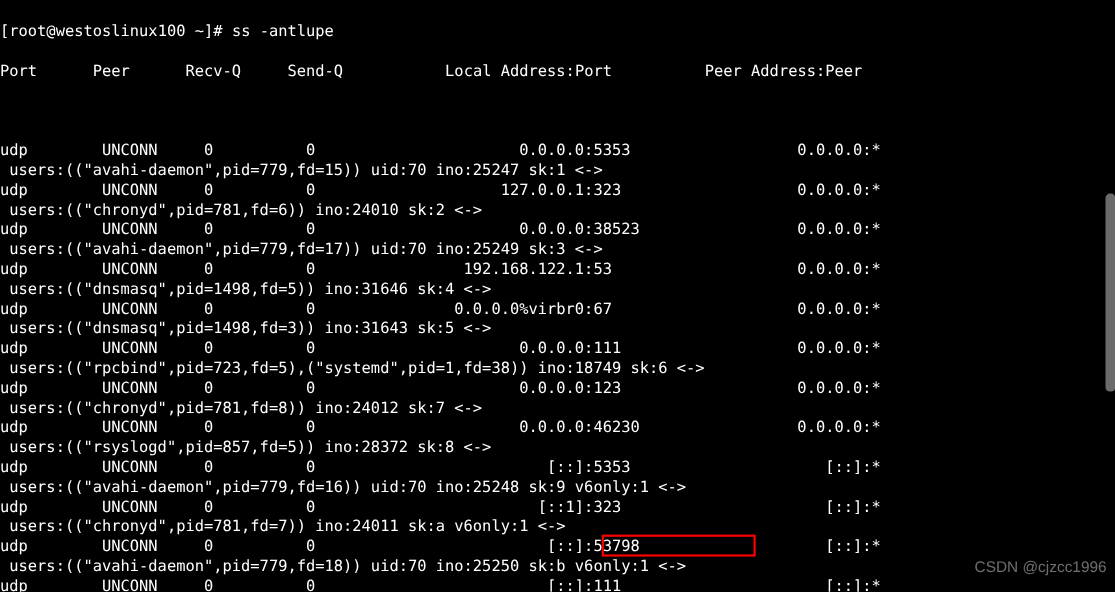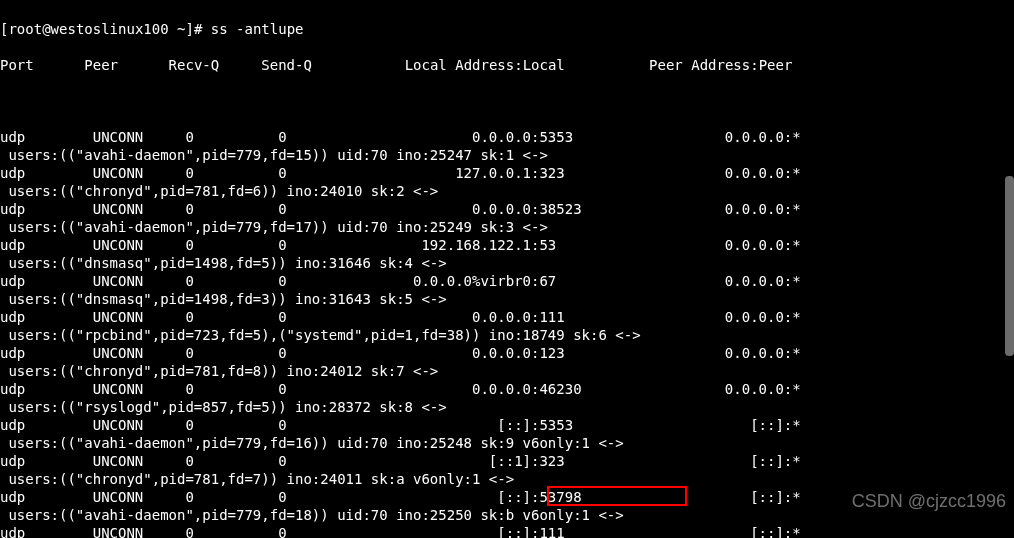--- a/index.html
+++ b/index.html
@@ -23,24 +23,24 @@
   .line { white-space: pre; }
   .highlight-box {
     position: absolute;
     border: 2px solid #ff0000;
     box-sizing: border-box;
     pointer-events: none;
   }
   .watermark {
     position: absolute;
     right: 8px;
-    bottom: 28px;
+    bottom: 14px;
     color: rgba(200,200,200,0.55);
     font-family: sans-serif;
-    font-size: 18px;
+    font-size: 14px;
     pointer-events: none;
   }
   .scrollbar-track {
     position: absolute;
     top: 0;
     right: 0;
     width: 9px;
     height: 538px;
     background: rgba(0,0,0,0);
   }
@@ -50,21 +50,21 @@
     width: 9px;
     border-radius: 4px;
     background: #6b6b6b;
   }
 </style>
 </head>
 <body>
 
 <div class="terminal">
 <div class="line"><span class="prompt-host">[</span><span>root</span><span>@</span><span>westoslinux100</span> <span>~</span><span>]</span><span>#</span> <span>ss -antlupe</span></div>
-<div class="line"><span>Port</span>      <span>Peer</span>      <span>Recv-Q</span>     <span>Send-Q</span>           <span>Local Address:Local</span>          <span>Peer Address:Peer</span></div>
+<div class="line"><span>Port</span>      <span>Peer</span>      <span>Recv-Q</span>     <span>Send-Q</span>           <span>Local Address:Port</span>          <span>Peer Address:Peer</span></div>
 <div class="line"> </div>
 <div id="rows-container"><div class="line">udp        UNCONN     0          0                      0.0.0.0:5353                  0.0.0.0:*</div><div class="line"> users:(("avahi-daemon",pid=779,fd=15)) uid:70 ino:25247 sk:1 &lt;-&gt;</div><div class="line">udp        UNCONN     0          0                    127.0.0.1:323                   0.0.0.0:*</div><div class="line"> users:(("chronyd",pid=781,fd=6)) ino:24010 sk:2 &lt;-&gt;</div><div class="line">udp        UNCONN     0          0                      0.0.0.0:38523                 0.0.0.0:*</div><div class="line"> users:(("avahi-daemon",pid=779,fd=17)) uid:70 ino:25249 sk:3 &lt;-&gt;</div><div class="line">udp        UNCONN     0          0                192.168.122.1:53                    0.0.0.0:*</div><div class="line"> users:(("dnsmasq",pid=1498,fd=5)) ino:31646 sk:4 &lt;-&gt;</div><div class="line">udp        UNCONN     0          0               0.0.0.0%virbr0:67                    0.0.0.0:*</div><div class="line"> users:(("dnsmasq",pid=1498,fd=3)) ino:31643 sk:5 &lt;-&gt;</div><div class="line">udp        UNCONN     0          0                      0.0.0.0:111                   0.0.0.0:*</div><div class="line"> users:(("rpcbind",pid=723,fd=5),("systemd",pid=1,fd=38)) ino:18749 sk:6 &lt;-&gt;</div><div class="line">udp        UNCONN     0          0                      0.0.0.0:123                   0.0.0.0:*</div><div class="line"> users:(("chronyd",pid=781,fd=8)) ino:24012 sk:7 &lt;-&gt;</div><div class="line">udp        UNCONN     0          0                      0.0.0.0:46230                 0.0.0.0:*</div><div class="line"> users:(("rsyslogd",pid=857,fd=5)) ino:28372 sk:8 &lt;-&gt;</div><div class="line">udp        UNCONN     0          0                         [::]:5353                     [::]:*</div><div class="line"> users:(("avahi-daemon",pid=779,fd=16)) uid:70 ino:25248 sk:9 v6only:1 &lt;-&gt;</div><div class="line">udp        UNCONN     0          0                        [::1]:323                      [::]:*</div><div class="line"> users:(("chronyd",pid=781,fd=7)) ino:24011 sk:a v6only:1 &lt;-&gt;</div><div class="line">udp        UNCONN     0          0                         [::]:53798                    [::]:*</div><div class="line"> users:(("avahi-daemon",pid=779,fd=18)) uid:70 ino:25250 sk:b v6only:1 &lt;-&gt;</div><div class="line">udp        UNCONN     0          0                         [::]:111                      [::]:*</div></div>
 </div>
 
 <div class="highlight-box" style="top:486px;left:547px;width:140px;height:20px;"></div>
 
 <div class="scrollbar-track">
   <div class="scrollbar-thumb" style="top:176px;height:180px;"></div>
 </div>
 

